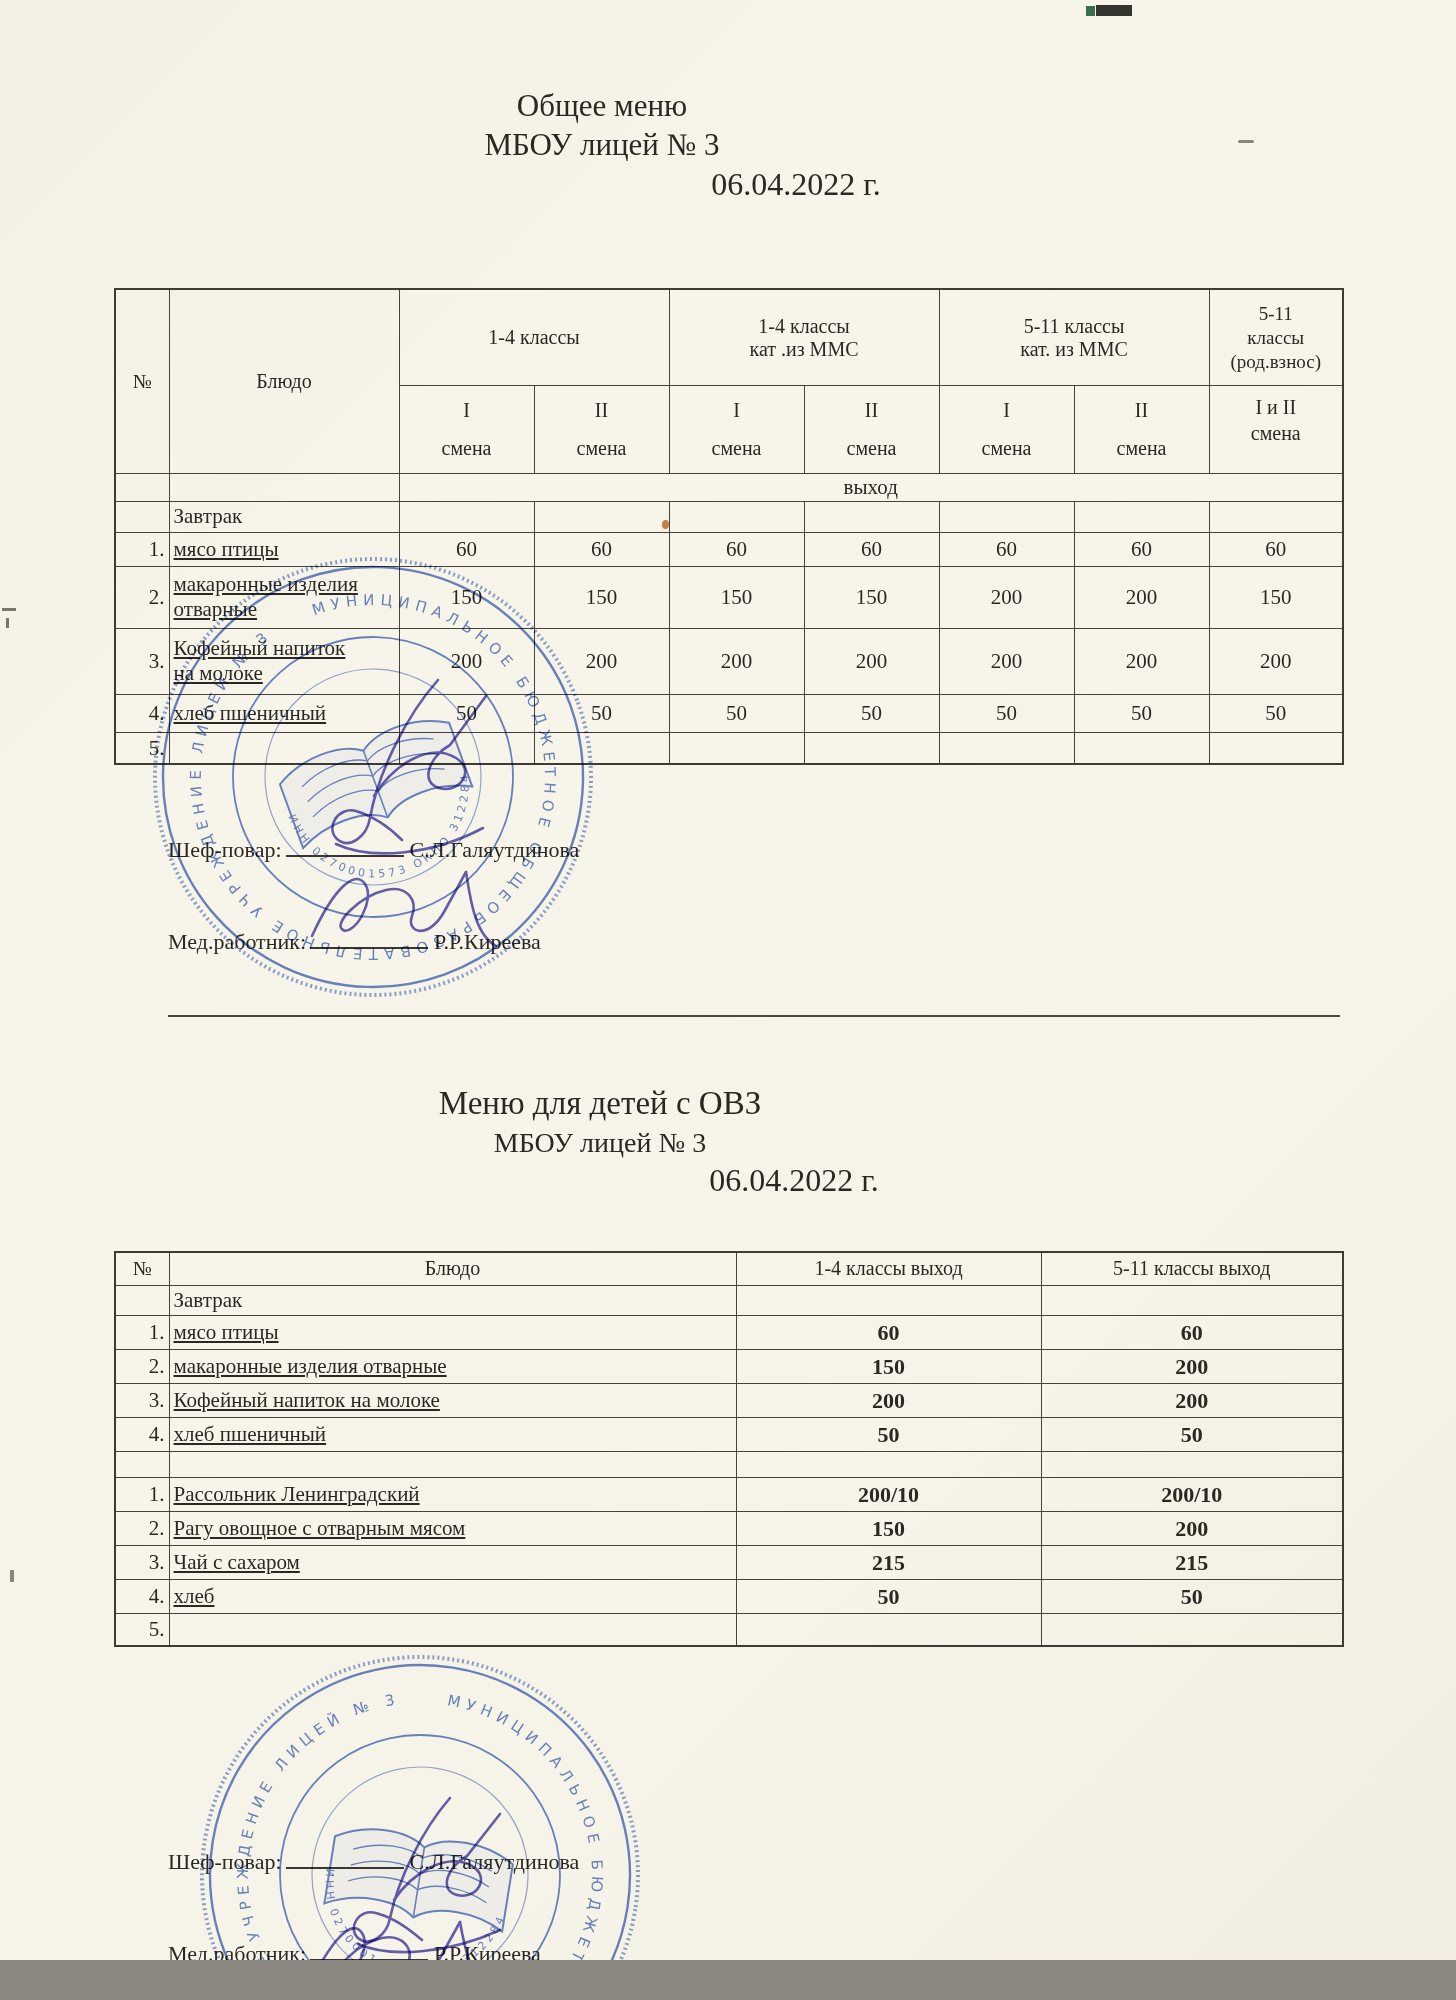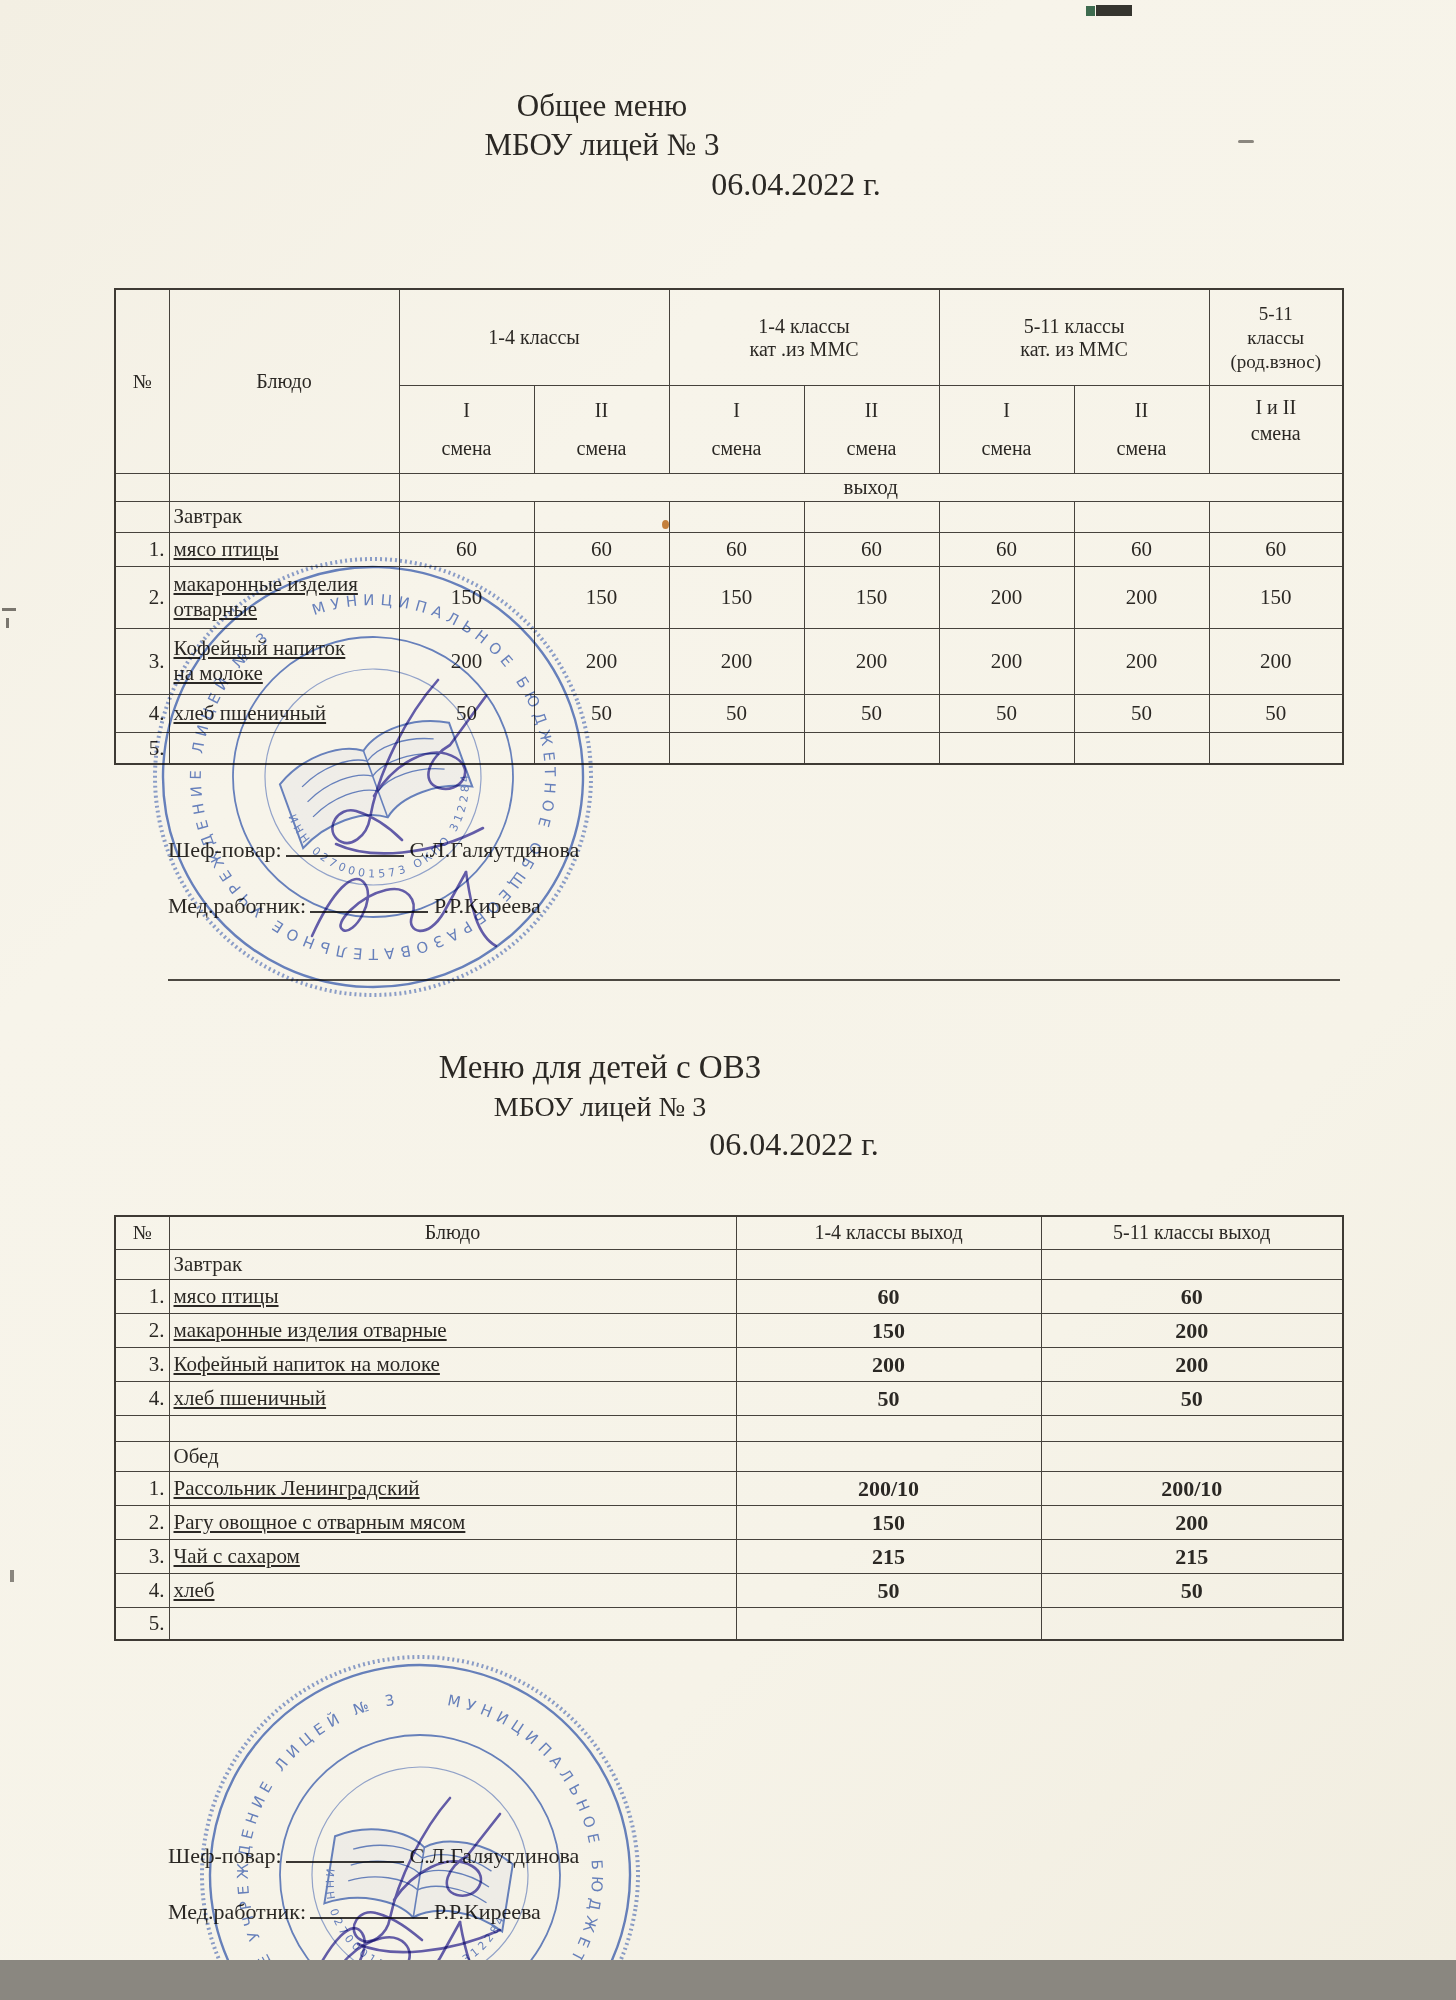--- a/index.html
+++ b/index.html
@@ -60,21 +60,21 @@
   #t2 tr.gap  { height:26px; }
   #t2 tr.last { height:32px; }
   #t2 td.val  { font-weight:600; font-size:22px; }
   #t2 tr.hdr td { font-size:20px; text-align:center; }
   td.meal-label { text-align:left; }
   
   .sig-block { margin-left:168px; }
   .sig-block.s1 { margin-top:66px; }
   .sig-block.s2 { margin-top:196px; }
   .sig-row { font-size:22px; margin-bottom:0; display:flex; align-items:baseline;text-align:center; }
-  .sig-row + .sig-row { margin-top:24px; }
+  .sig-row + .sig-row { margin-top:60px; }
   .sig-line { display:inline-block; width:118px; border-bottom:2px solid #3a3733; height:24px; margin:0 6px 0 4px; }
   .sig-name { font-size:22px; }
   
   .divider { margin:60px 0 0 168px; width:1172px; border-top:2.4px solid #4c4841; }
   
   .stamp { position:absolute; opacity:.8; mix-blend-mode:multiply; pointer-events:none; }
   .stamp svg { display:block; }
   .ink { position:absolute; mix-blend-mode:multiply; pointer-events:none; }
   
   .artifact { position:absolute; pointer-events:none; }
@@ -268,26 +268,20 @@
       </tr>
       <tr class="data">
         <td class="num">4.</td>
         <td class="dish">хлеб пшеничный</td>
         <td class="val">50</td>
         <td class="val">50</td>
       </tr>
       <tr class="gap">
         <td></td>
         <td></td>
-        <td></td>
-        <td></td>
-      </tr>
-      <tr class="meal">
-        <td></td>
-        <td class="meal-label">Обед</td>
         <td></td>
         <td></td>
       </tr>
       <tr class="data">
         <td class="num">1.</td>
         <td class="dish">Рассольник Ленинградский</td>
         <td class="val">200/10</td>
         <td class="val">200/10</td>
       </tr>
       <tr class="data">

